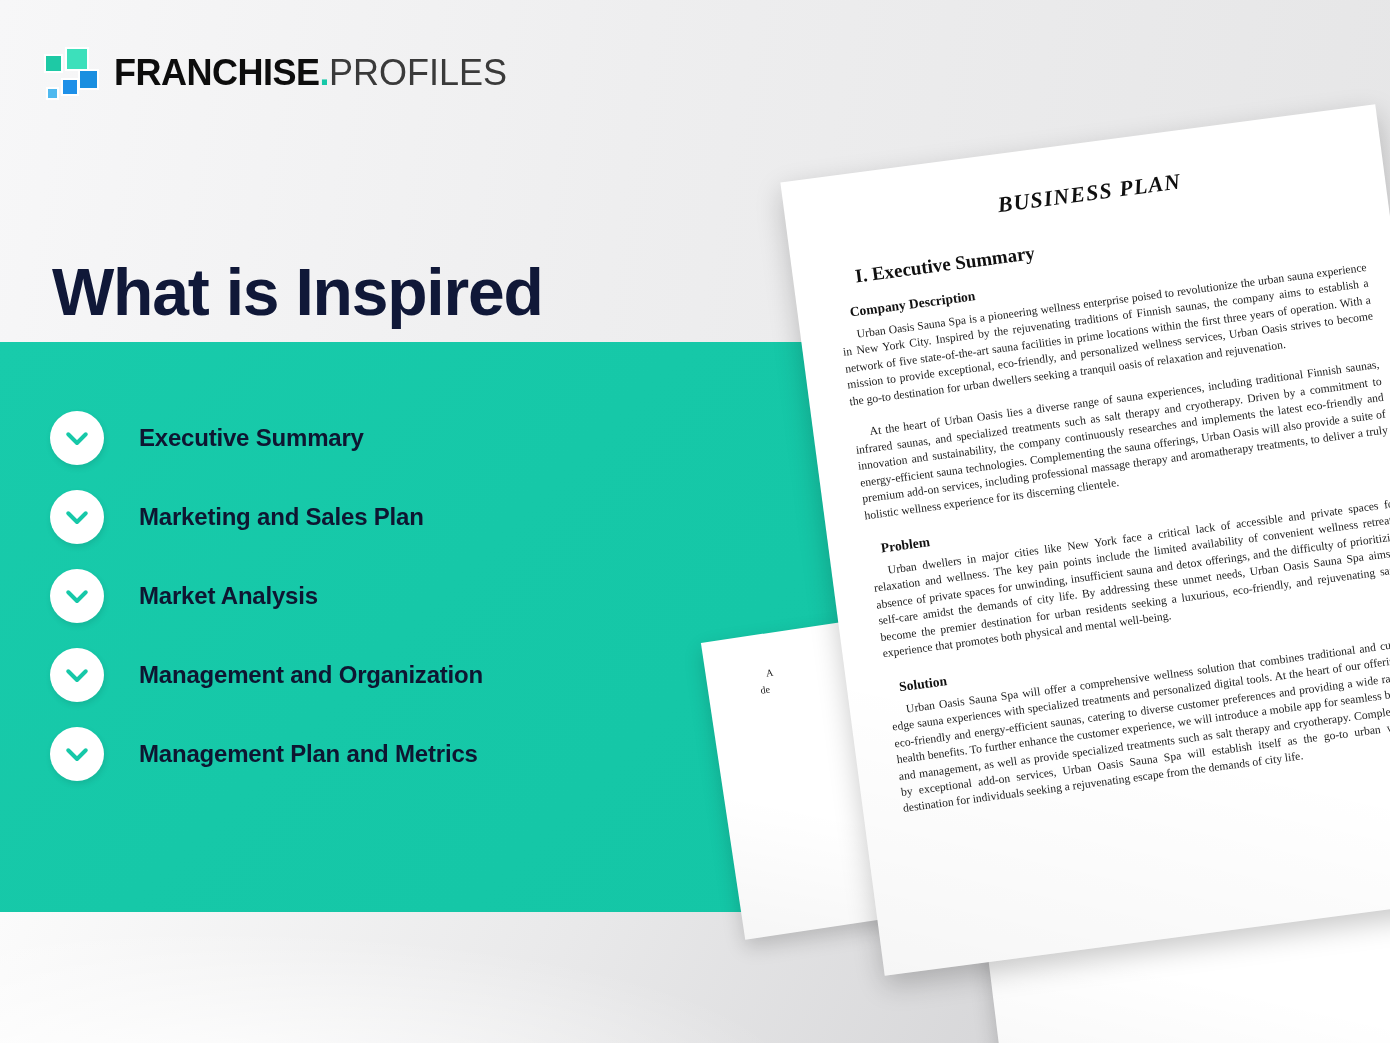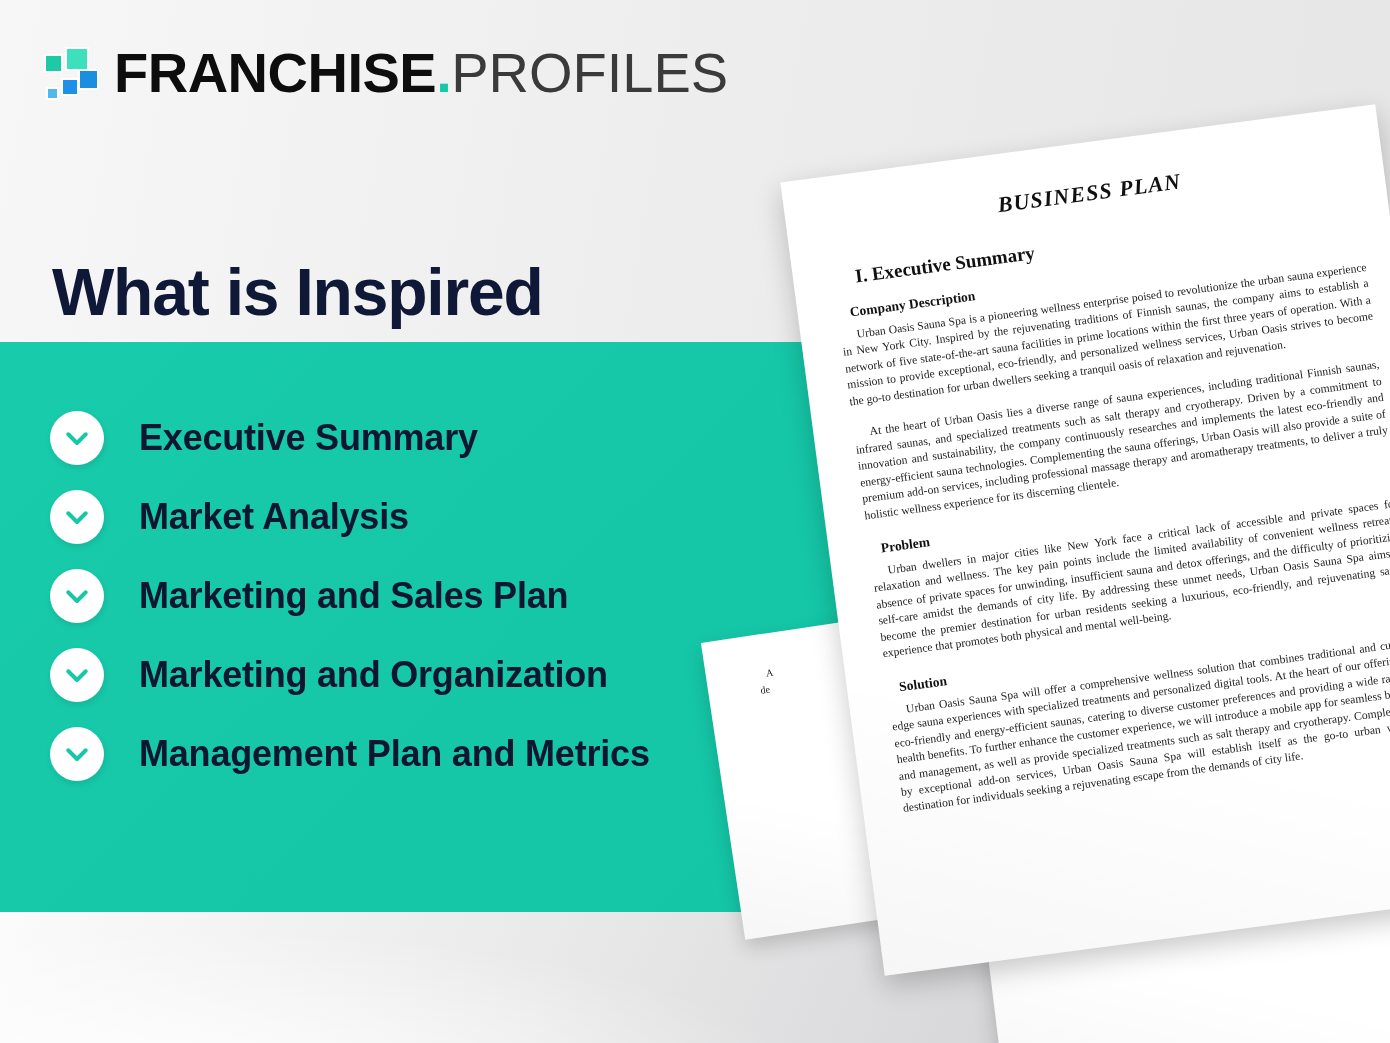--- a/index.html
+++ b/index.html
@@ -74,21 +74,21 @@
     box-sizing: border-box;
     border: 2px solid #ffffff;
   }
   .sq-a { left: 21px;  top: 0px;   width: 24px; height: 24px; background: #3ce0bb; }
   .sq-b { left: 0px;   top: 7px;   width: 19px; height: 19px; background: #1ec9a5; }
   .sq-c { left: 34px;  top: 22px;  width: 21px; height: 21px; background: #1a8fe0; }
   .sq-d { left: 17px;  top: 31px;  width: 18px; height: 18px; background: #1e90e8; }
   .sq-e { left: 2px;   top: 40px;  width: 13px; height: 13px; background: #4fb9ef; }
 
   .logo-word {
-    font-size: 56px;
+    font-size: 36px;
     letter-spacing: -0.5px;
     line-height: 1;
     white-space: nowrap;
     color: #0d0d0d;
   }
   .logo-word .w-bold { font-weight: 700; }
   .logo-word .w-dot  { font-weight: 700; color: #16c8a8; }
   .logo-word .w-thin { font-weight: 400; color: #3a3a3a; letter-spacing: 0px; }
 
   
@@ -124,21 +124,21 @@
     background: #ffffff;
     flex: none;
     box-shadow: 1px 3px 6px rgba(0,0,0,0.10);
     display: flex;
     align-items: center;
     justify-content: center;
   }
   .check-circle svg { display: block; }
   .check-label {
     margin-left: 35px;
-    font-size: 36px;
+    font-size: 24px;
     font-weight: 700;
     color: #0e1631;
     letter-spacing: -0.2px;
     white-space: nowrap;
   }
 
   
   .doc-stack {
     position: absolute;
     left: 680px;
@@ -280,39 +280,39 @@
       <span class="check-label">Executive Summary</span>
     </div>
 
 
     <div class="check-item">
       <span class="check-circle">
         <svg width="30" height="30" viewBox="0 0 24 24" fill="none" stroke="#16c8a8" stroke-width="3.2" stroke-linecap="round" stroke-linejoin="round">
             <polyline points="5,9 12,16 19,9"></polyline>
           </svg>
       </span>
+      <span class="check-label">Marketing and Sales Plan</span>
+    </div>
+
+    <div class="check-item">
+      <span class="check-circle">
+        <svg width="30" height="30" viewBox="0 0 24 24" fill="none" stroke="#16c8a8" stroke-width="3.2" stroke-linecap="round" stroke-linejoin="round">
+            <polyline points="5,9 12,16 19,9"></polyline>
+          </svg>
+      </span>
       <span class="check-label">Market Analysis</span>
     </div>
 
     <div class="check-item">
       <span class="check-circle">
         <svg width="30" height="30" viewBox="0 0 24 24" fill="none" stroke="#16c8a8" stroke-width="3.2" stroke-linecap="round" stroke-linejoin="round">
             <polyline points="5,9 12,16 19,9"></polyline>
           </svg>
       </span>
-      <span class="check-label">Marketing and Sales Plan</span>
-    </div>
-
-    <div class="check-item">
-      <span class="check-circle">
-        <svg width="30" height="30" viewBox="0 0 24 24" fill="none" stroke="#16c8a8" stroke-width="3.2" stroke-linecap="round" stroke-linejoin="round">
-            <polyline points="5,9 12,16 19,9"></polyline>
-          </svg>
-      </span>
-      <span class="check-label">Marketing and Organization</span>
+      <span class="check-label">Management and Organization</span>
     </div>
 
     <div class="check-item">
       <span class="check-circle">
         <svg width="30" height="30" viewBox="0 0 24 24" fill="none" stroke="#16c8a8" stroke-width="3.2" stroke-linecap="round" stroke-linejoin="round">
             <polyline points="5,9 12,16 19,9"></polyline>
           </svg>
       </span>
       <span class="check-label">Management Plan and Metrics</span>
     </div>

